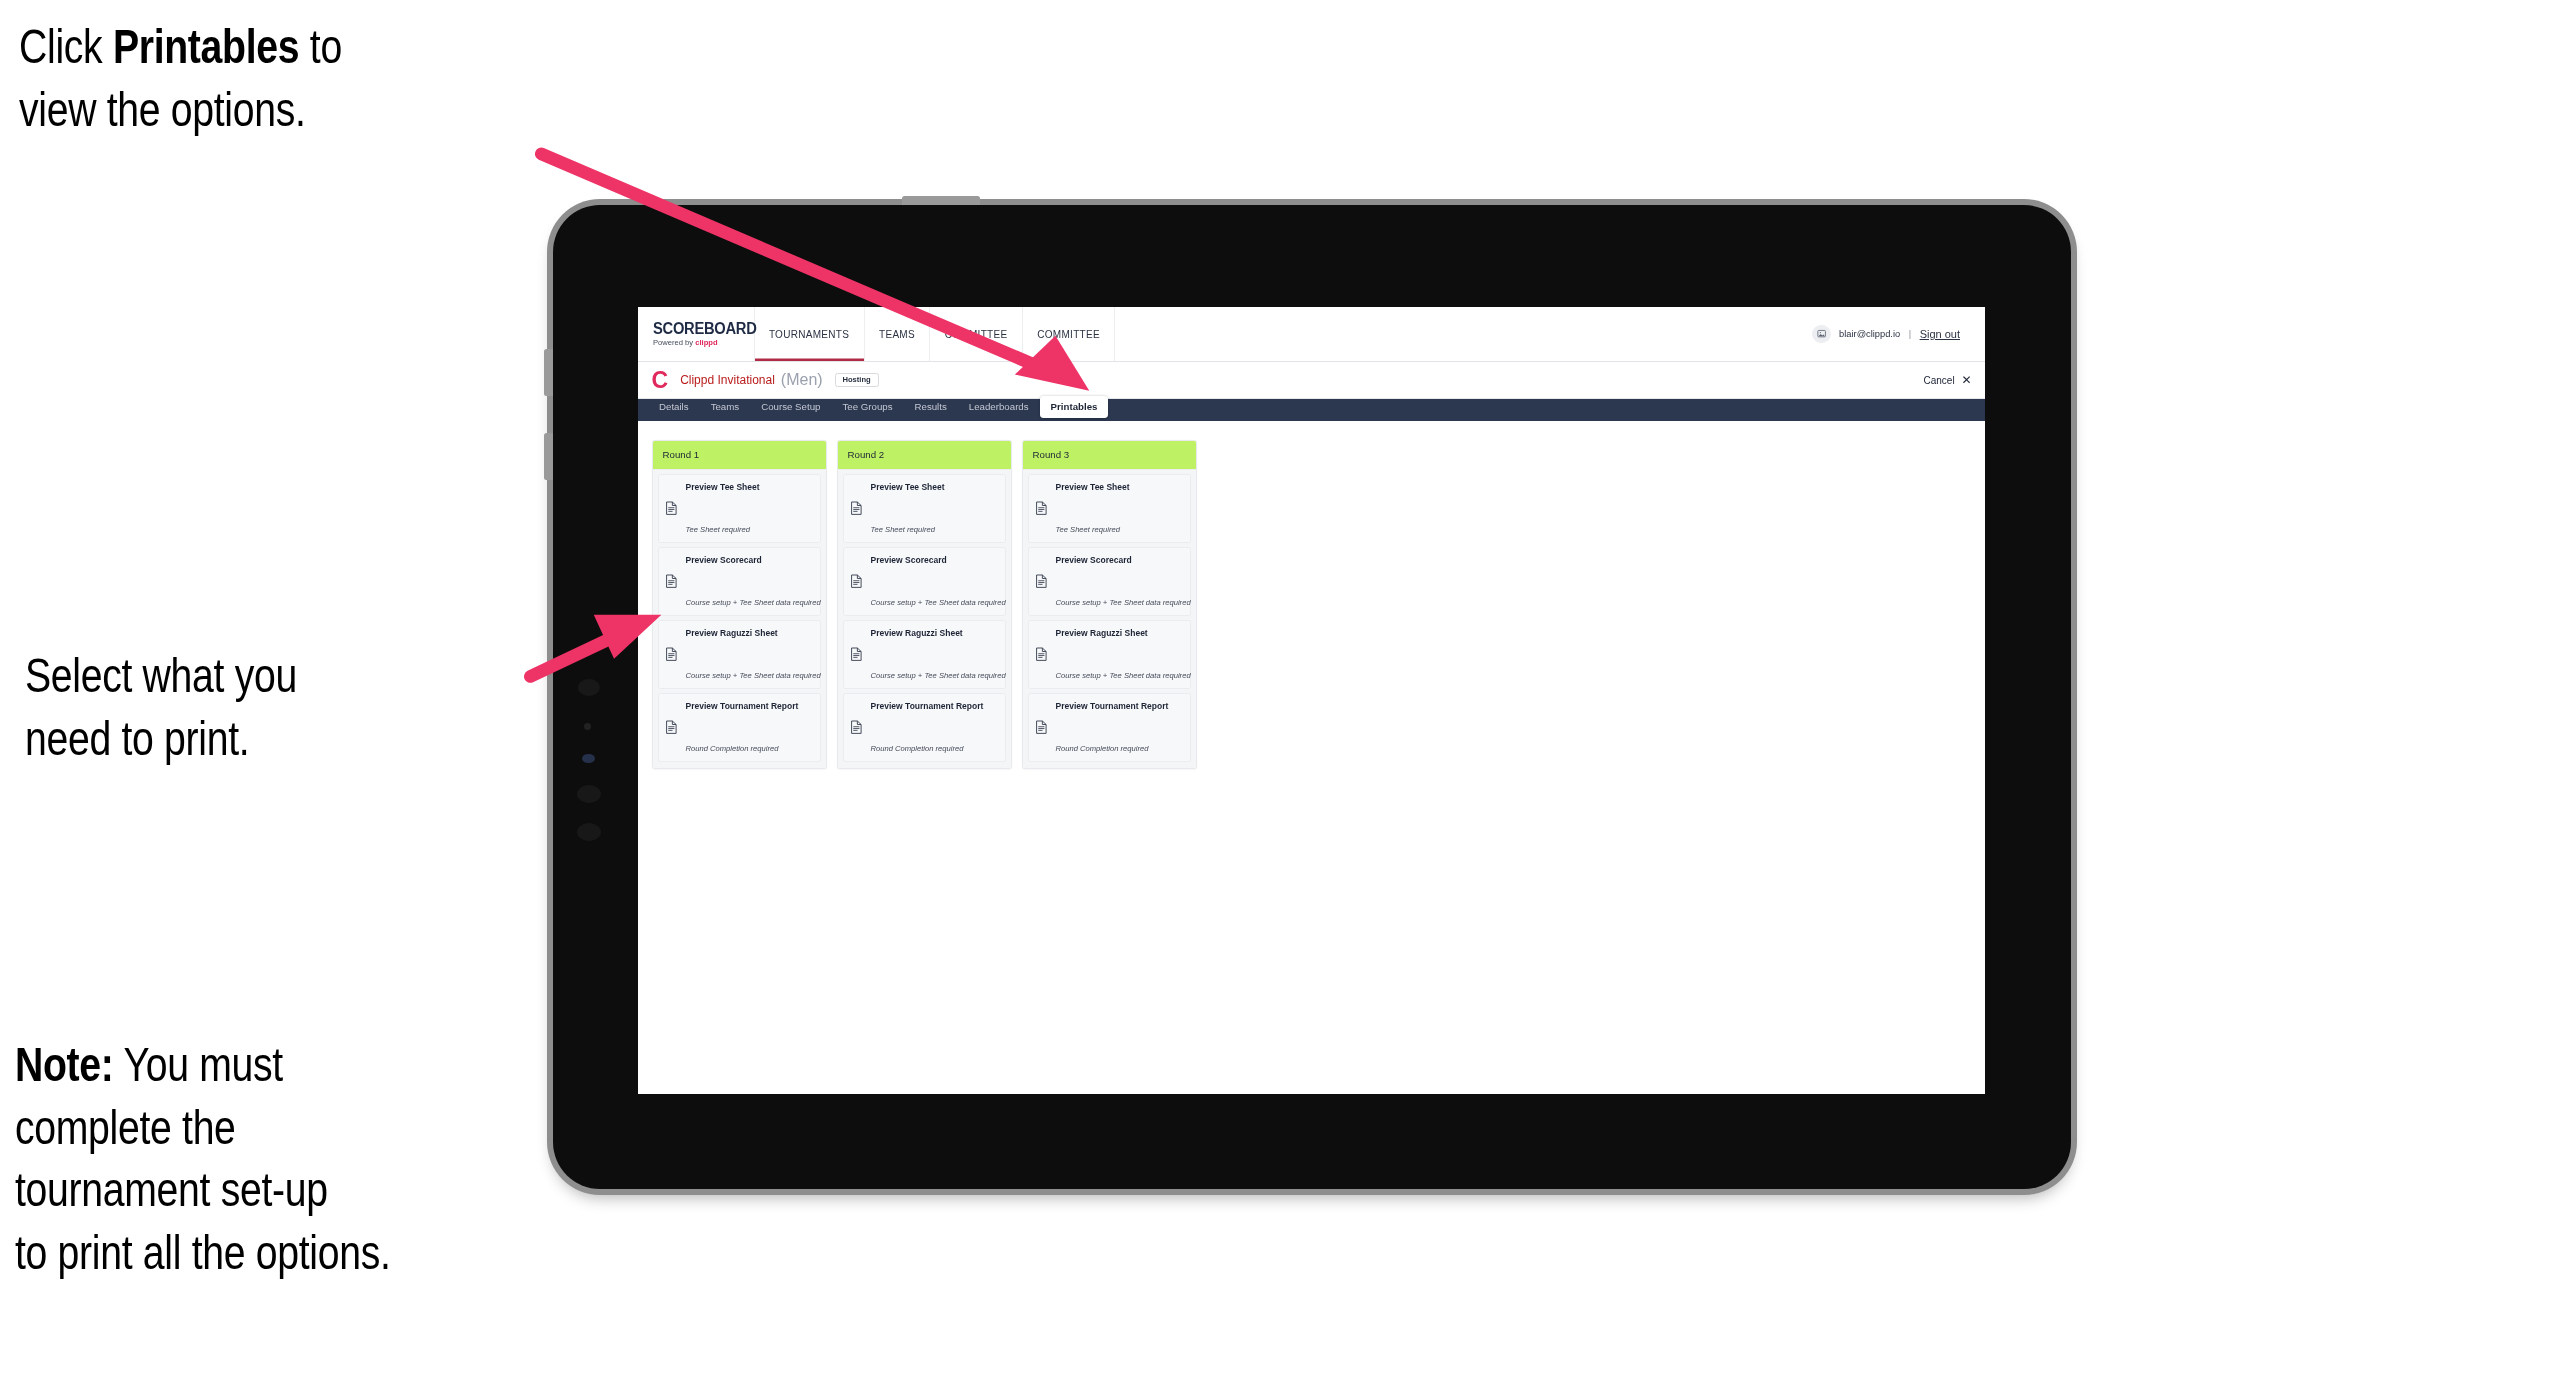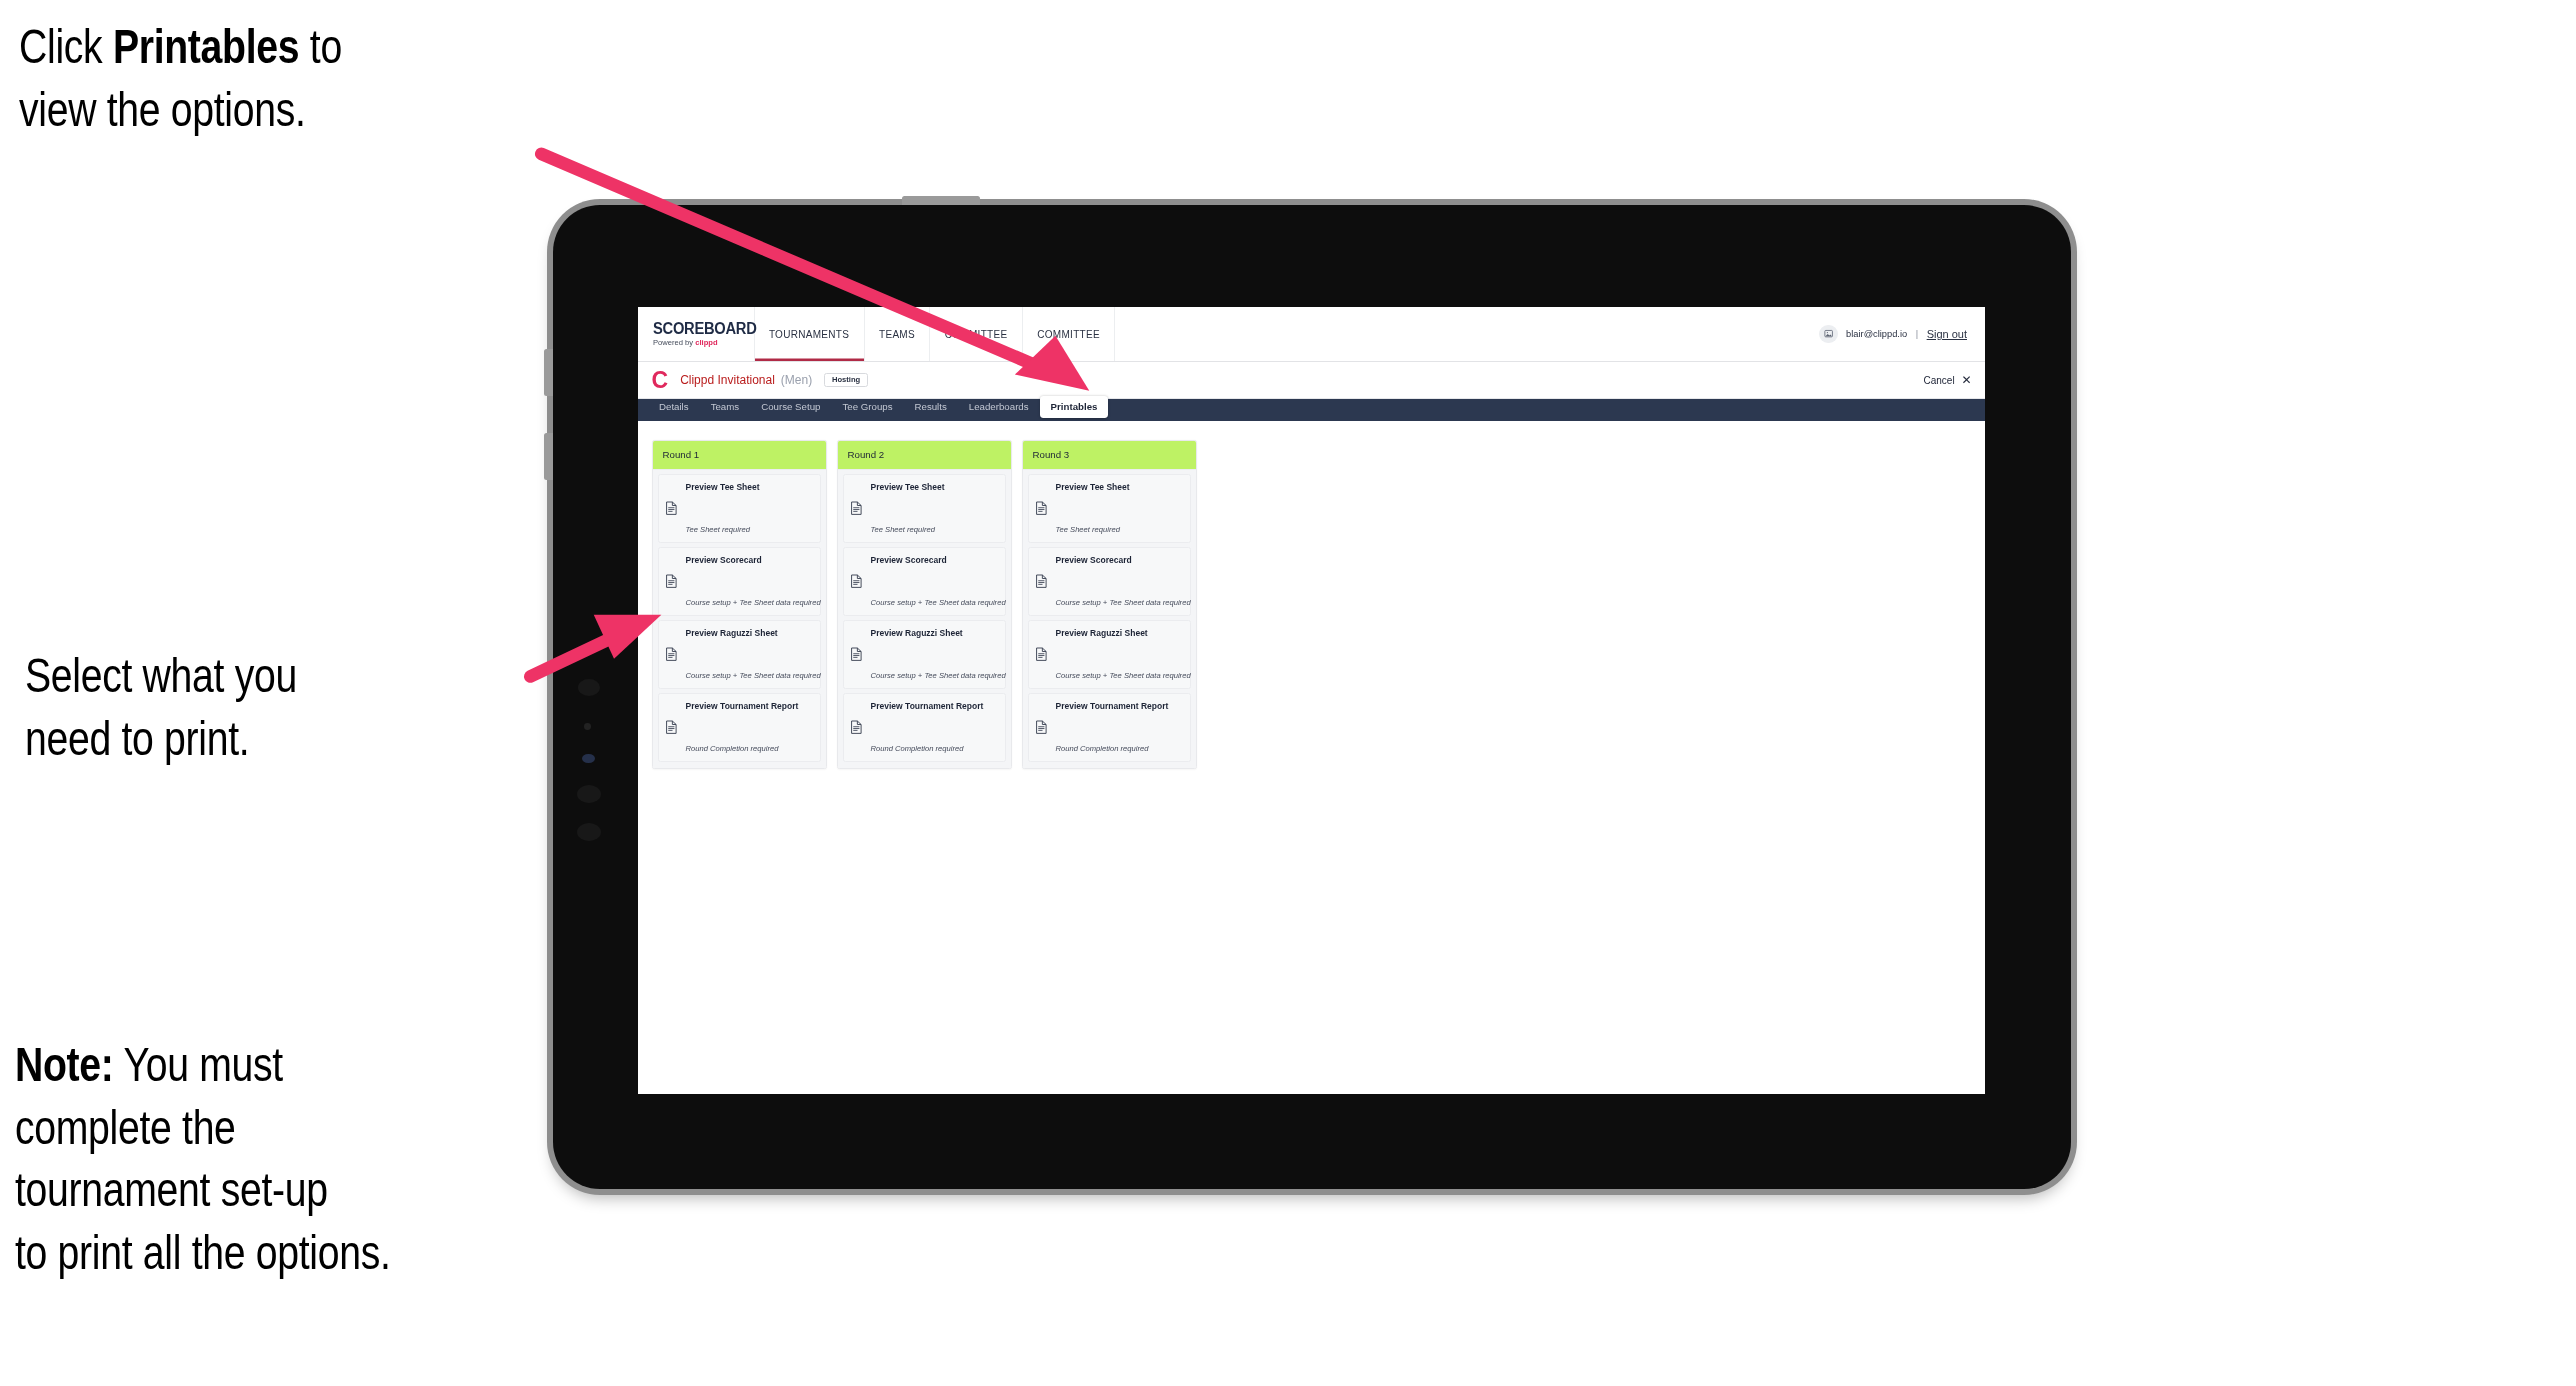--- a/index.html
+++ b/index.html
@@ -160,21 +160,21 @@
   }
   .topnav-item:first-child { border-left: 0.8px solid #eceef0; }
   .topnav-item.active {
     box-shadow: inset 0 -2.5px 0 0 #b02a46;
   }
 
   #topbar-right {
     margin-left: auto;
     display: flex;
     align-items: center;
-    padding-right: 18px;
+    padding-right: 25px;
     gap: 8.5px;
   }
   #avatar {
     width: 18.6px; height: 18.6px;
     border-radius: 50%;
     background: #eceef1;
     display: flex; align-items: center; justify-content: center;
     color: #5c6372;
   }
   #user-email { font-size: 9.3px; color: #2a3142; }
@@ -197,21 +197,21 @@
     font-size: 23px;
     color: #e0295d;
     line-height: 1;
     margin-right: 12px;
   }
   #tourney-name {
     font-size: 12px;
     color: #b91c1c;
   }
   #tourney-gender {
-    font-size: 12px;
+    font-size: 16px;
     color: #9aa0ad;
     margin-left: 6px;
   }
   #hosting-badge {
     margin-left: 12px;
     border: 0.8px solid #d8dade;
     border-radius: 2.5px;
     padding: 2.5px 6.8px;
     font-size: 7.6px;
     font-weight: 700;

